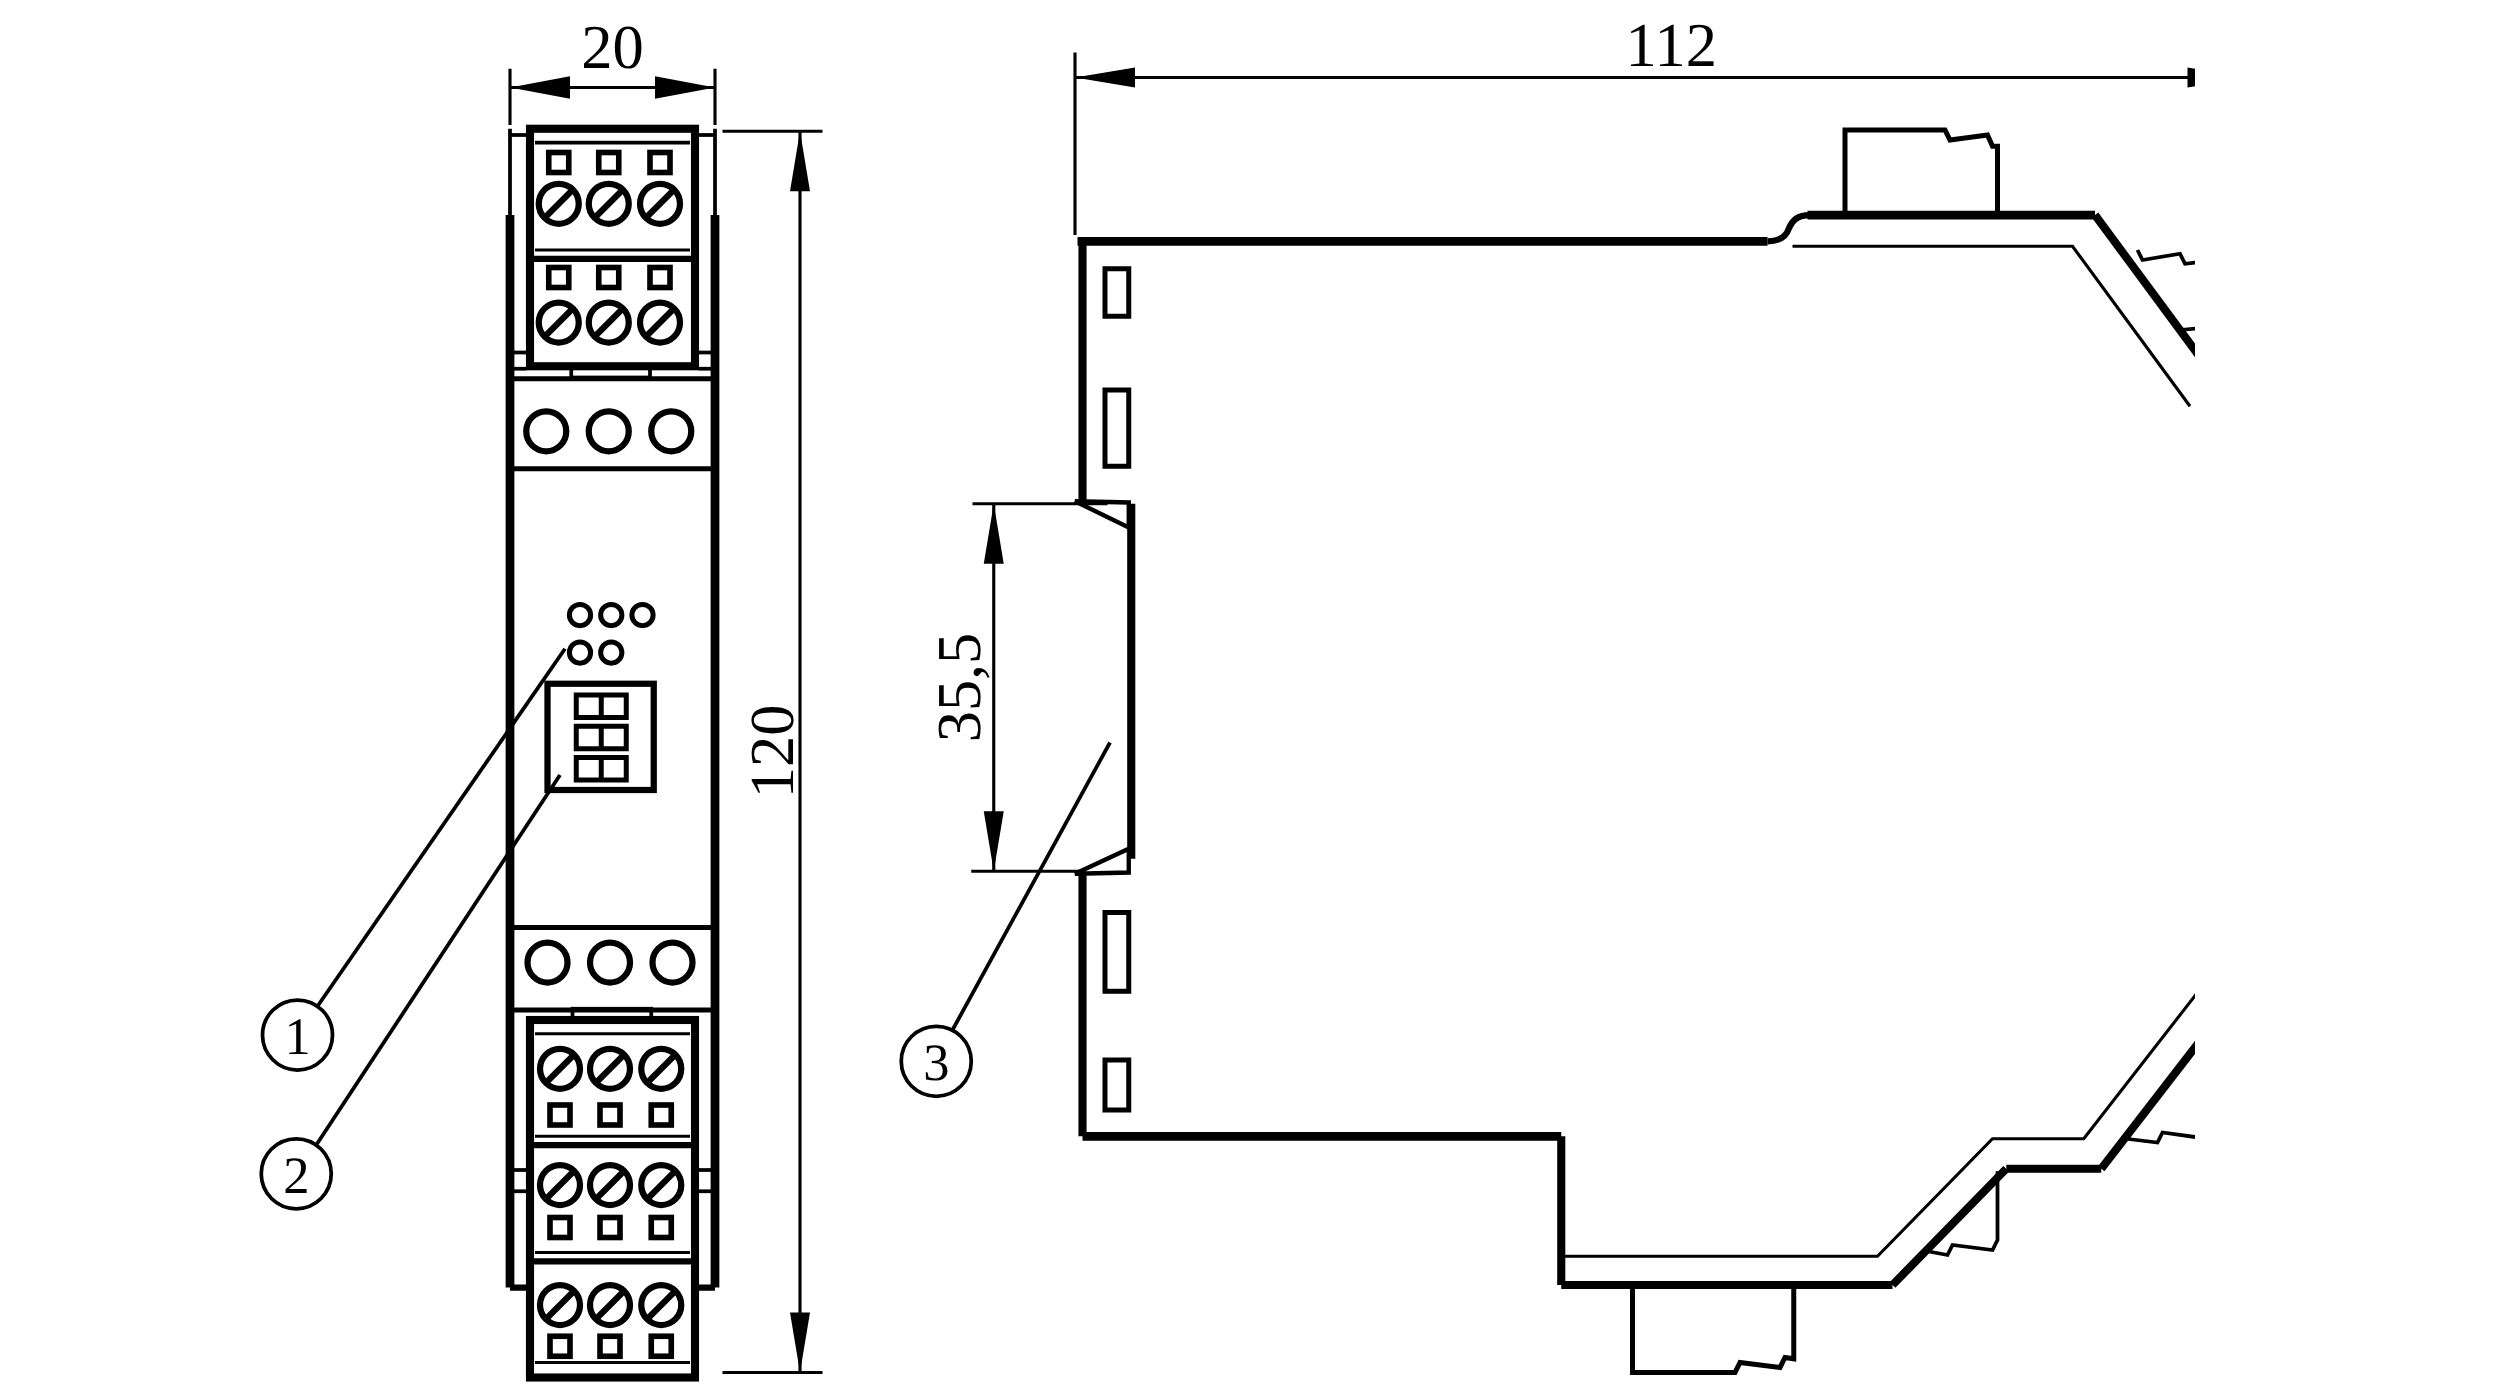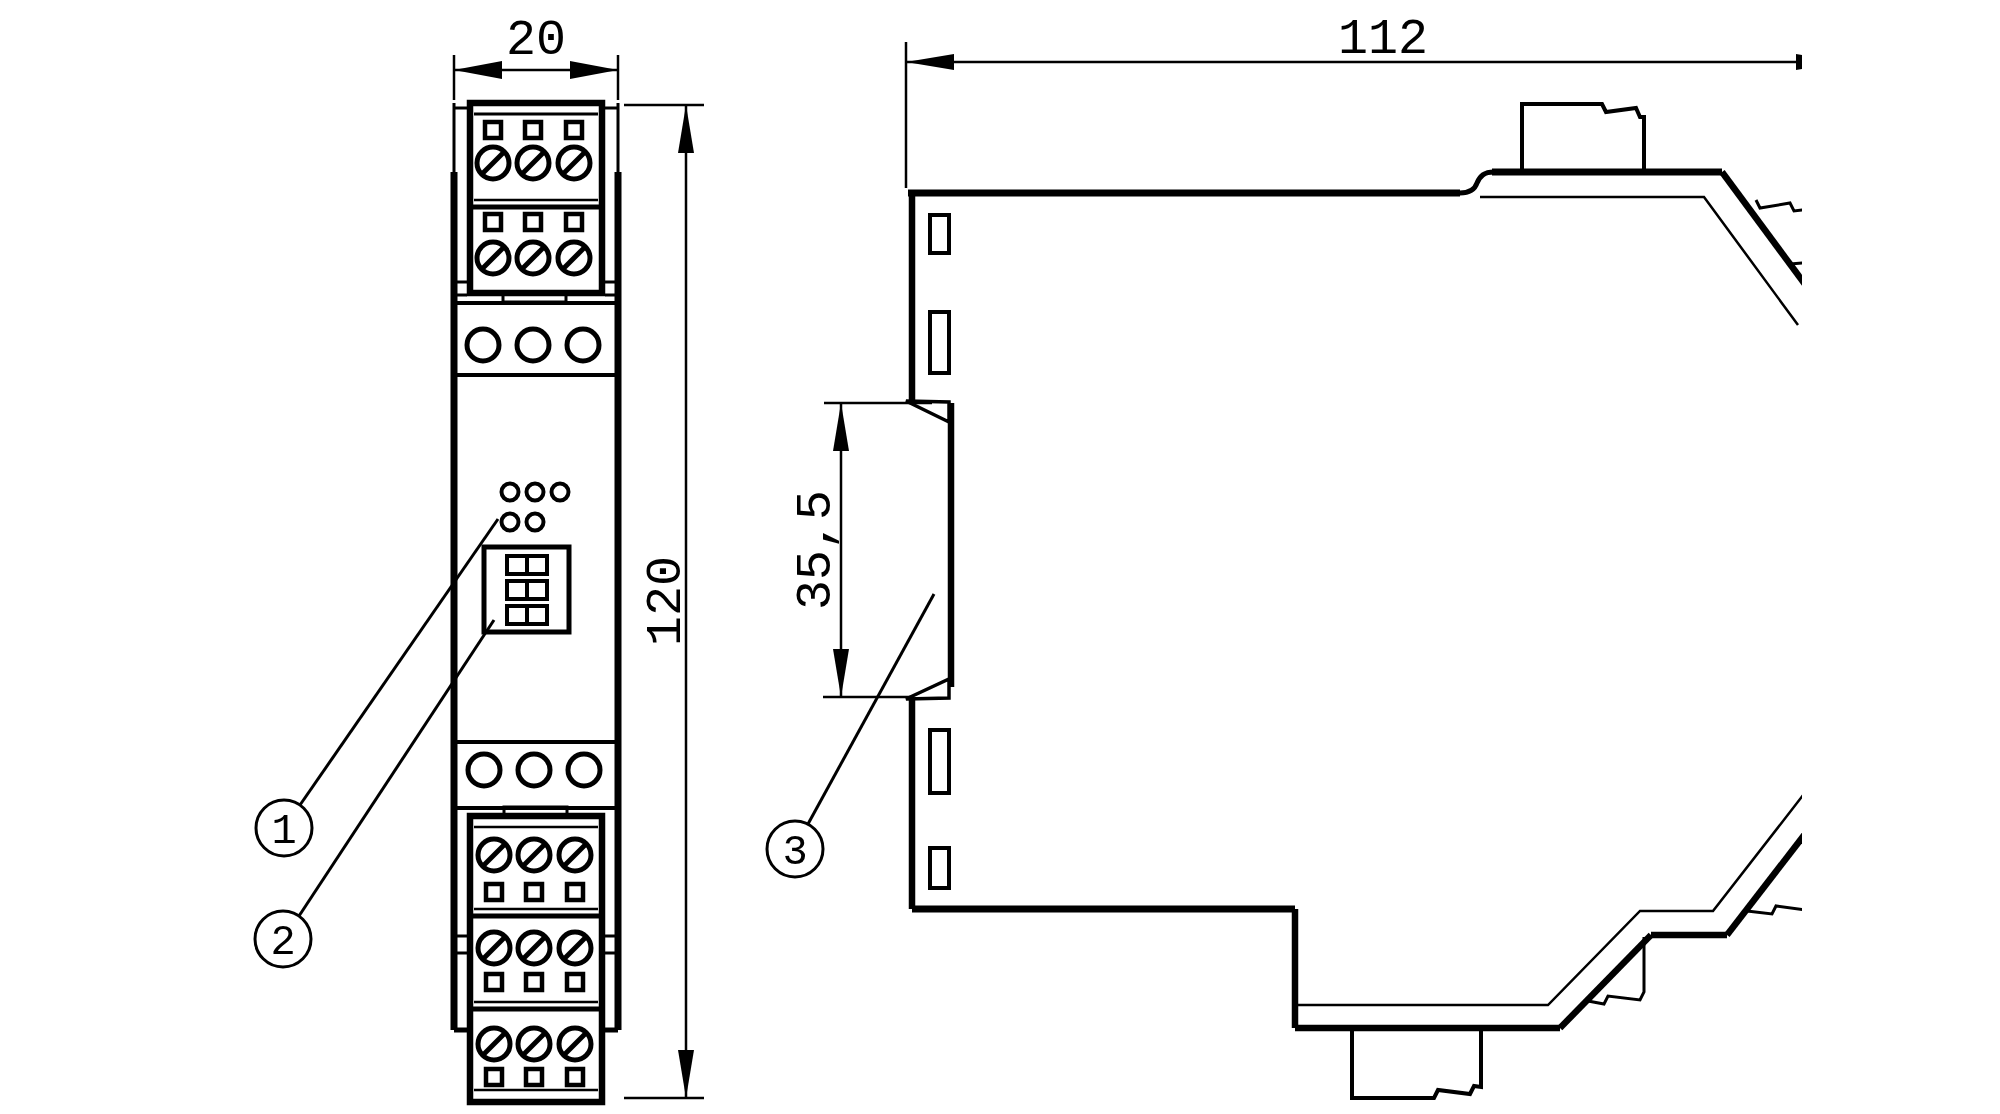--- a/index.html
+++ b/index.html
@@ -1,17 +1,17 @@
 <!DOCTYPE html>
 <html><head>
 <meta charset="utf-8">
 <style>
   html,body{margin:0;padding:0;background:#ffffff;}
   .sheet{position:relative;width:1756px;height:1114px;background:#ffffff;overflow:hidden;
-         font-family:Liberation Mono, monospace;margin-left:46px;}
+         font-family:Liberation Serif, serif;}
   svg{display:block}
   .ln{stroke:#000000;fill:none;stroke-linecap:butt;stroke-linejoin:miter;}
   .thin{stroke-width:2.5}
   .s3{stroke-width:3}
   .s4{stroke-width:4}
   .s45{stroke-width:4.5}
   .s5{stroke-width:5}
   .s6{stroke-width:6.5}
   .s7{stroke-width:7}
   .arrow{fill:#000000;stroke:none;}

